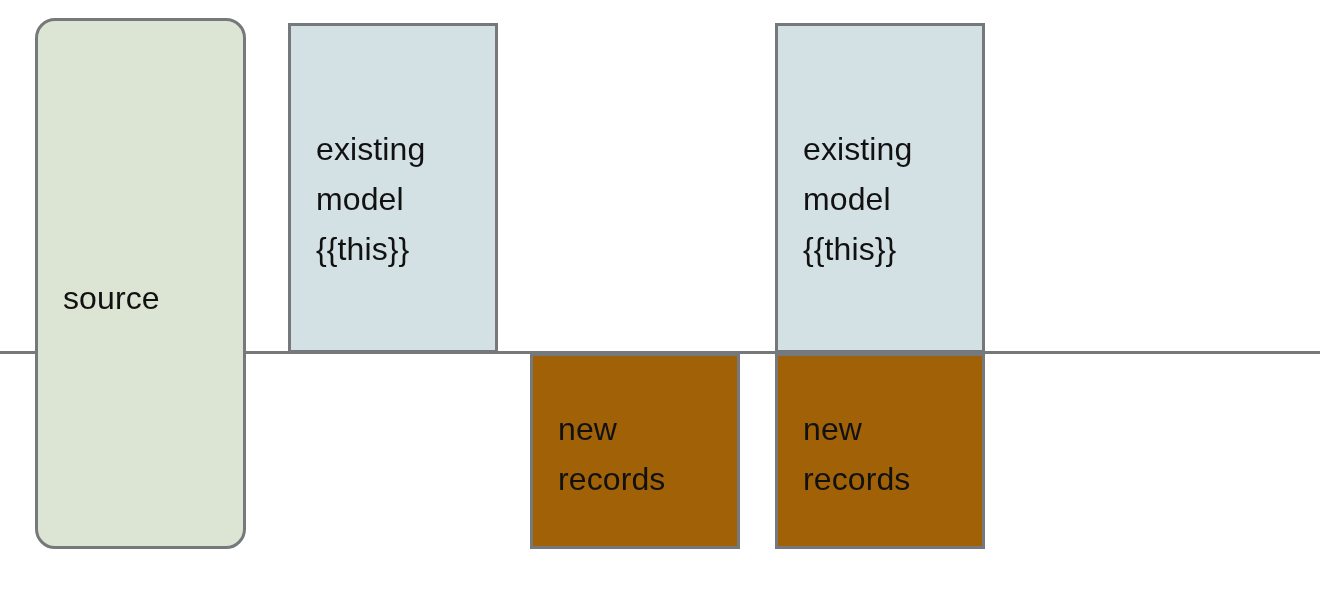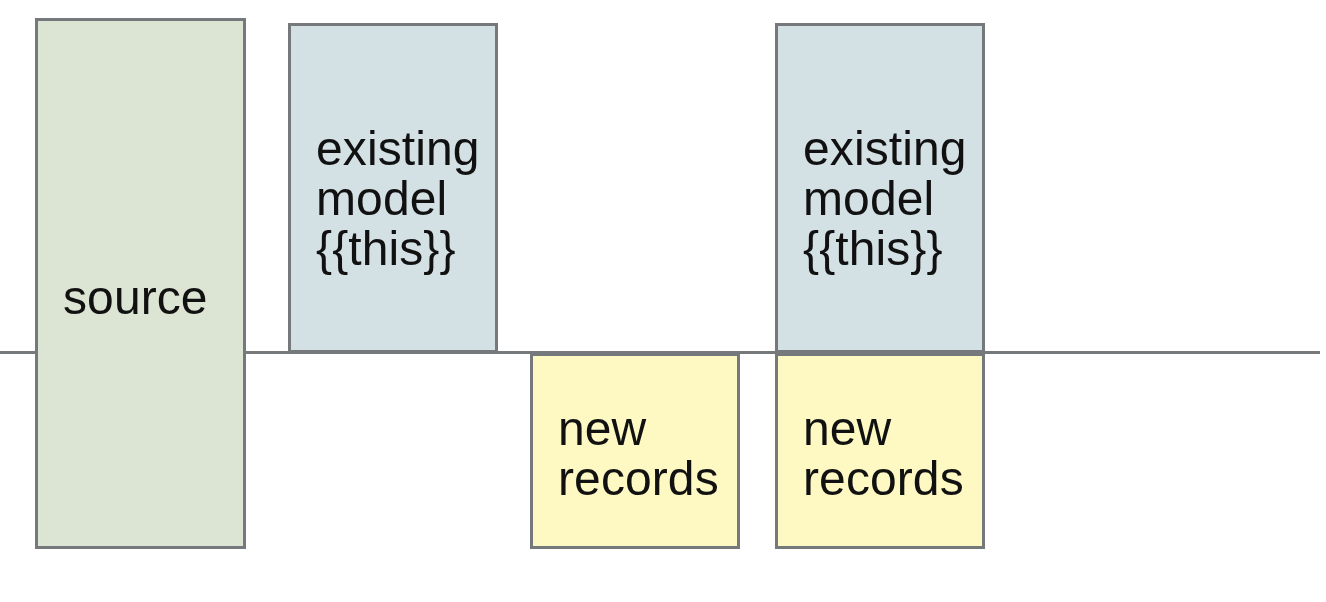--- a/index.html
+++ b/index.html
@@ -27,51 +27,51 @@
   }
   .box {
     position: absolute;
     box-sizing: border-box;
     border: 3px solid #76797c;
     display: block;
   }
   .box-label {
     position: absolute;
     left: 25px;
-    font-size: 48px;
+    font-size: 32px;
     line-height: 50px;
     color: #111111;
     white-space: pre-line;
     letter-spacing: 0.1px;
   }
   .label-lower-of-top {
     top: 98px;
   }
   .label-newrec {
     top: 48px;
   }
   .label-fullrefresh {
     top: 223px;
   }
   .label-source {
     top: 252px;
   }
   .box-green  { background: #dce5d3; }
   .box-blue   { background: #d3e0e4; }
-  .box-red    { background: #fef9c3; }
+  .box-red    { background: #a16207; }
   .box-orange { background: #f7e4d0; }
 </style>
 </head>
 <body>
 
 <div id="canvas">
 
   <div class="axis-line"></div>
 
-  <div class="box box-green" style="left:35px; top:18px; width:211px; height:531px;">
+  <div class="box box-green" style="left:35px; top:18px; width:211px; height:531px;border-radius:20px;">
     <div class="box-label label-source">source</div>
   </div>
 
   <div class="box box-blue" style="left:288px; top:23px; width:210px; height:330px;">
     <div class="box-label label-lower-of-top">existing
 model
 {{this}}</div>
   </div>
 
   <div class="box box-red" style="left:530px; top:353px; width:210px; height:196px;">

